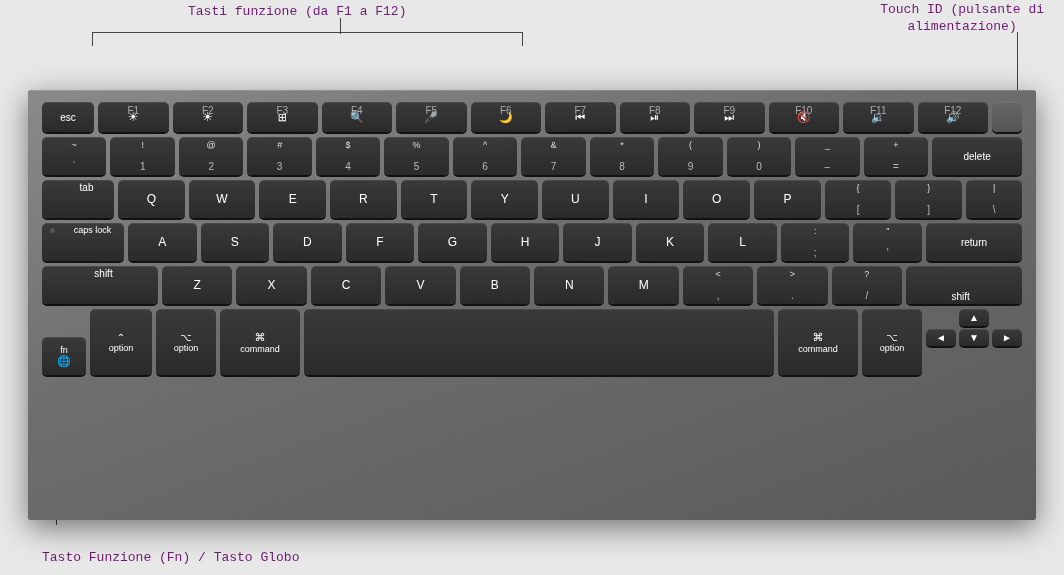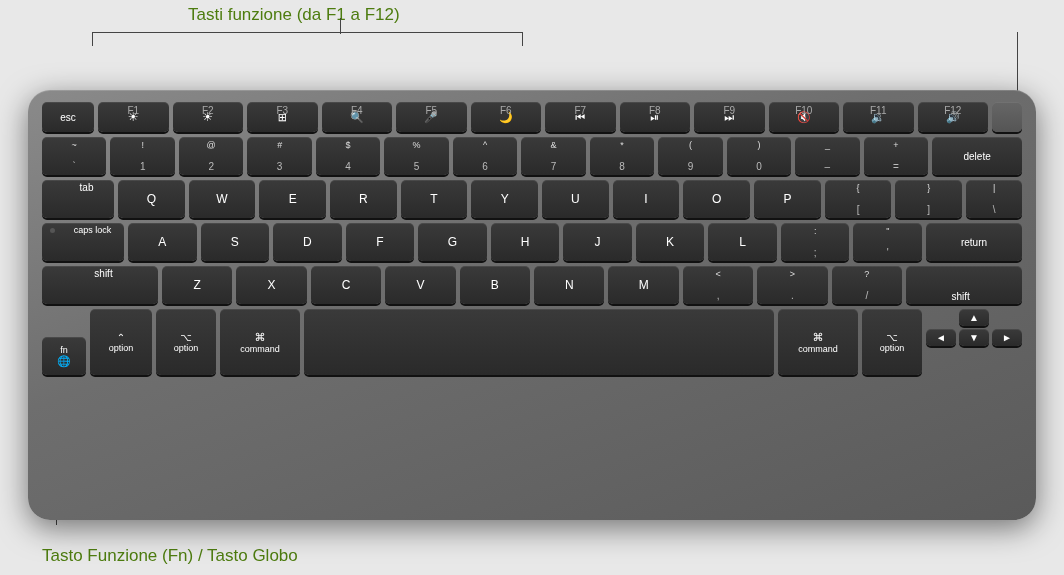--- a/index.html
+++ b/index.html
@@ -14,30 +14,31 @@
 
     .annotation-area {
       position: absolute;
       top: 0; left: 0;
       width: 100%; height: 100%;
       pointer-events: none;
     }
 
     .annotation {
       position: absolute;
-      font-size: 17px;
-      color: #4d7c0f;
+      font-size: 13px;
+      color: #701a75;
       line-height: 1.3;
+      font-family: Liberation Mono, monospace;
     }
 
     .keyboard {
       width: 100%;
       height: 100%;
       background: linear-gradient(160deg, #8a8a8a 0%, #6e6e6e 40%, #5a5a5a 100%);
-      border-radius: 22px;
+      border-radius: 2px;
       padding: 12px 14px 14px 14px;
       display: flex;
       flex-direction: column;
       gap: 5px;
       box-shadow: 0 8px 30px rgba(0,0,0,0.5), inset 0 1px 0 rgba(255,255,255,0.15);
     }
 
     .key-row {
       display: flex;
       gap: 4px;
@@ -142,20 +143,21 @@
 <div class="annotation-area">
 
   <div class="annotation" style="top:4px; left:188px; text-align:center;">Tasti funzione (da F1 a F12)</div>
 
   <div style="position:absolute; top:32px; left:92px; width:1px; height:14px; background:#444;"></div>
   <div style="position:absolute; top:32px; left:92px; width:430px; height:1px; background:#444;"></div>
   <div style="position:absolute; top:32px; left:522px; width:1px; height:14px; background:#444;"></div>
 
   <div style="position:absolute; top:18px; left:340px; width:1px; height:16px; background:#444;"></div>
 
+  <div class="annotation" style="top:2px; right:20px; text-align:center; line-height:1.3;">Touch ID (pulsante di<br>alimentazione)</div>
 
   <div style="position:absolute; top:32px; right:46px; width:1px; height:60px; background:#444;"></div>
 
   <div class="annotation" style="bottom:8px; left:42px;">Tasto Funzione (Fn) / Tasto Globo</div>
 
   <div style="position:absolute; bottom:50px; left:56px; width:1px; height:22px; background:#444;"></div>
   <div style="position:absolute; bottom:71px; left:56px; width:1px; height:1px; background:#444; box-shadow: 0 0 0 1px #444;"></div>
 
 </div>
 

